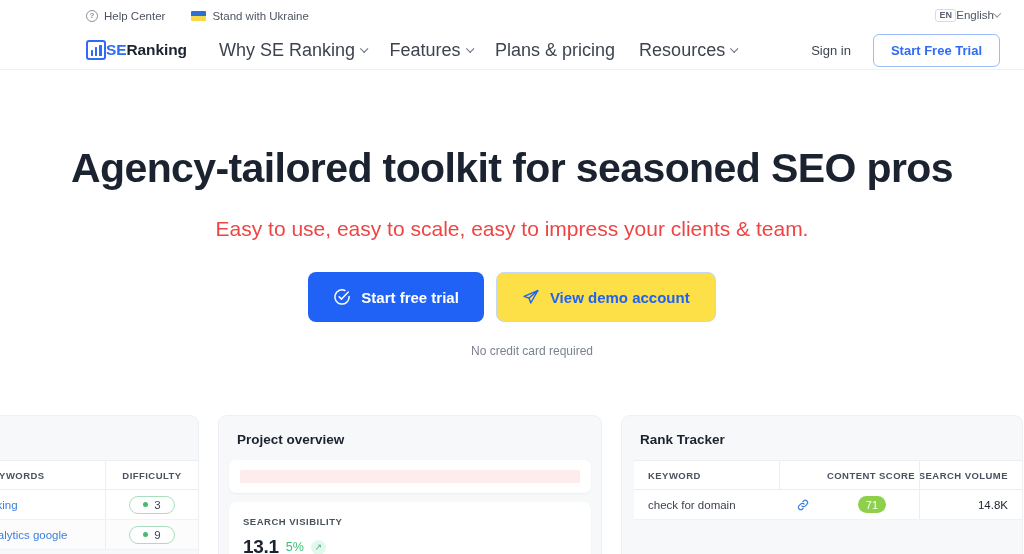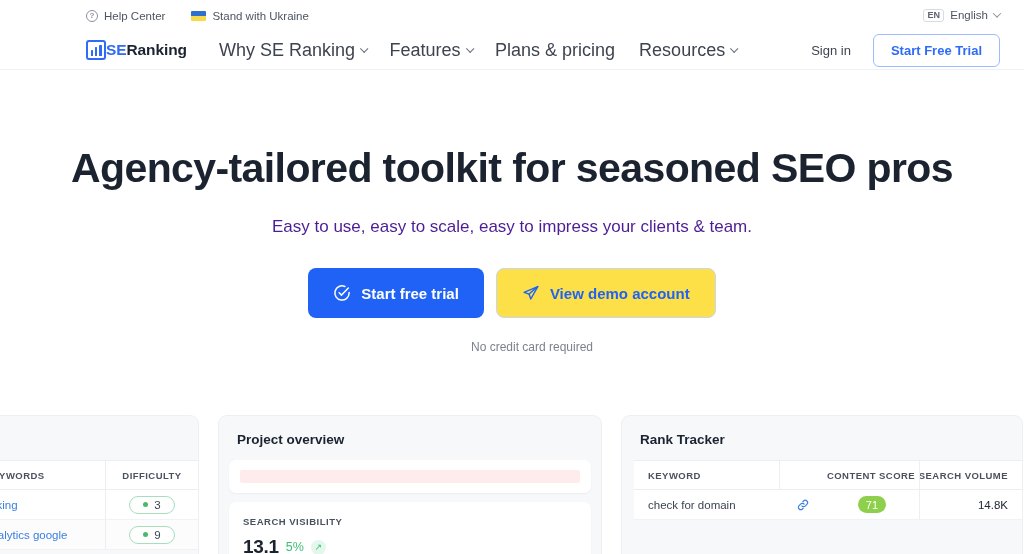--- a/index.html
+++ b/index.html
@@ -15,21 +15,21 @@
   .topbar {
     height: 31px;
     display: flex;
     align-items: center;
     padding: 0 24px 0 86px;
     font-size: 11.5px;
     color: #5c6470;
     background: #fff;
   }
   .topbar-left { display: flex; align-items: center; gap: 26px; }
-  .topbar-right { margin-left: auto; display: flex; align-items: center; gap: 6px; }
+  .topbar-right { margin-left: auto; display: flex; align-items: center; }
   .tb-item { display: flex; align-items: center; gap: 6px; color: #4d5562; text-decoration: none; white-space: nowrap; }
   .help-ico {
     width: 12px; height: 12px; border: 1.2px solid #8b929e; border-radius: 50%;
     display: inline-flex; align-items: center; justify-content: center;
     font-size: 8px; line-height: 1; color: #8b929e; font-weight: 700;
   }
   .flag { width: 15px; height: 10px; border-radius: 1px; overflow: hidden; display: inline-block; position: relative; flex: none; }
   .flag .fb { position: absolute; left: 0; right: 0; height: 50%; }
   .flag .fb.top { top: 0; background: #2f6fd0; }
   .flag .fb.bot { bottom: 0; background: #f7d94a; }
@@ -90,22 +90,22 @@
   .hero { text-align: center; padding-top: 75px; background: #fff; }
   .hero h1 {
     font-size: 41px;
     line-height: 1.15;
     font-weight: 700;
     color: #1b2330;
     letter-spacing: -.6px;
   }
   .hero-sub {
     margin-top: 25px;
-    font-size: 17px;
-    color: #4c1d95;
+    font-size: 21px;
+    color: #ef4444;
     font-weight: 400;
   }
   .cta-row {
     margin-top: 31px;
     display: flex; justify-content: center; align-items: stretch; gap: 12px;
   }
   .btn {
     display: inline-flex; align-items: center; justify-content: center; gap: 10px;
     height: 50px; padding: 0 25px;
     border-radius: 8px; font-size: 15px; font-weight: 700;

